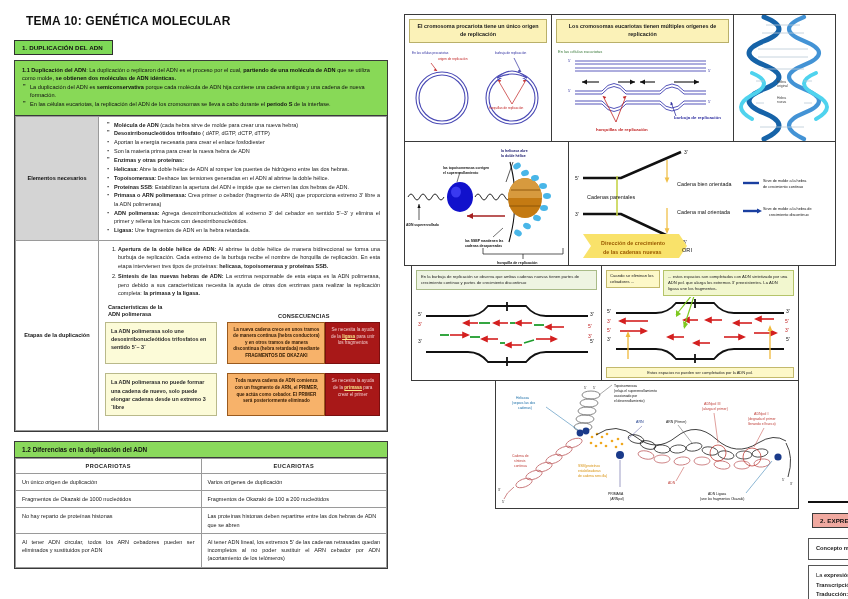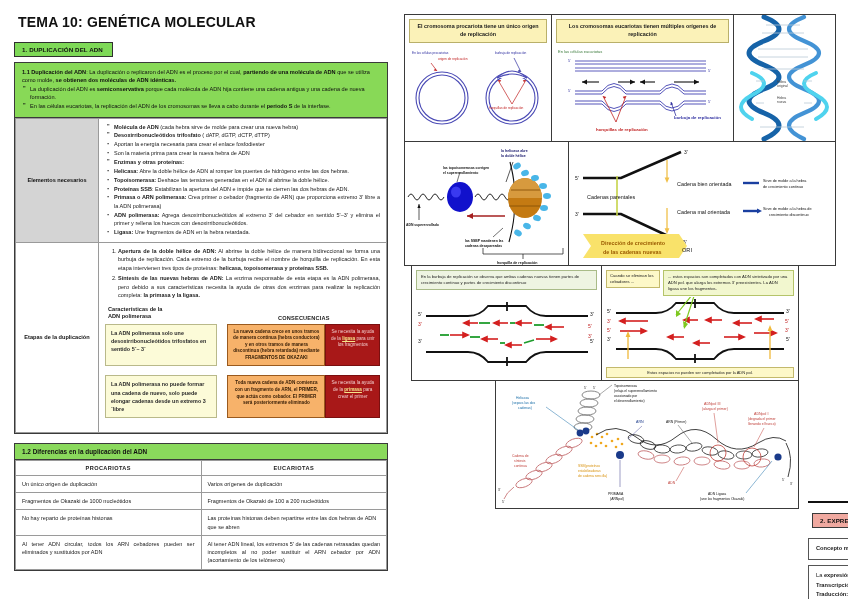--- a/index.html
+++ b/index.html
@@ -11,22 +11,22 @@
   }
   .page{position:absolute;inset:0;}
 
   
   .b{font-weight:bold;}
   .col-left{position:absolute;left:14px;top:14px;width:374px;}
   .col-right{position:absolute;left:404px;top:14px;width:432px;}
 
   
   .doc-title{
-    font-size:14px;font-weight:bold;letter-spacing:.2px;
-    margin:0 0 8px 4px;color:#111;
+    font-size:12px;font-weight:bold;letter-spacing:.2px;
+    margin:0 0 8px 12px;color:#111;
   }
 
   
   .sec-pill{
     display:inline-block;background:#7ed957;border:1.4px solid #2f2f2f;
     padding:3px 9px 3px 7px;font-size:6.2px;font-weight:bold;letter-spacing:.1px;
     color:#111;margin-bottom:5px;
   }
   .sec-pill.red{background:#f0a9a0;border-color:#3a3a3a;}
 

